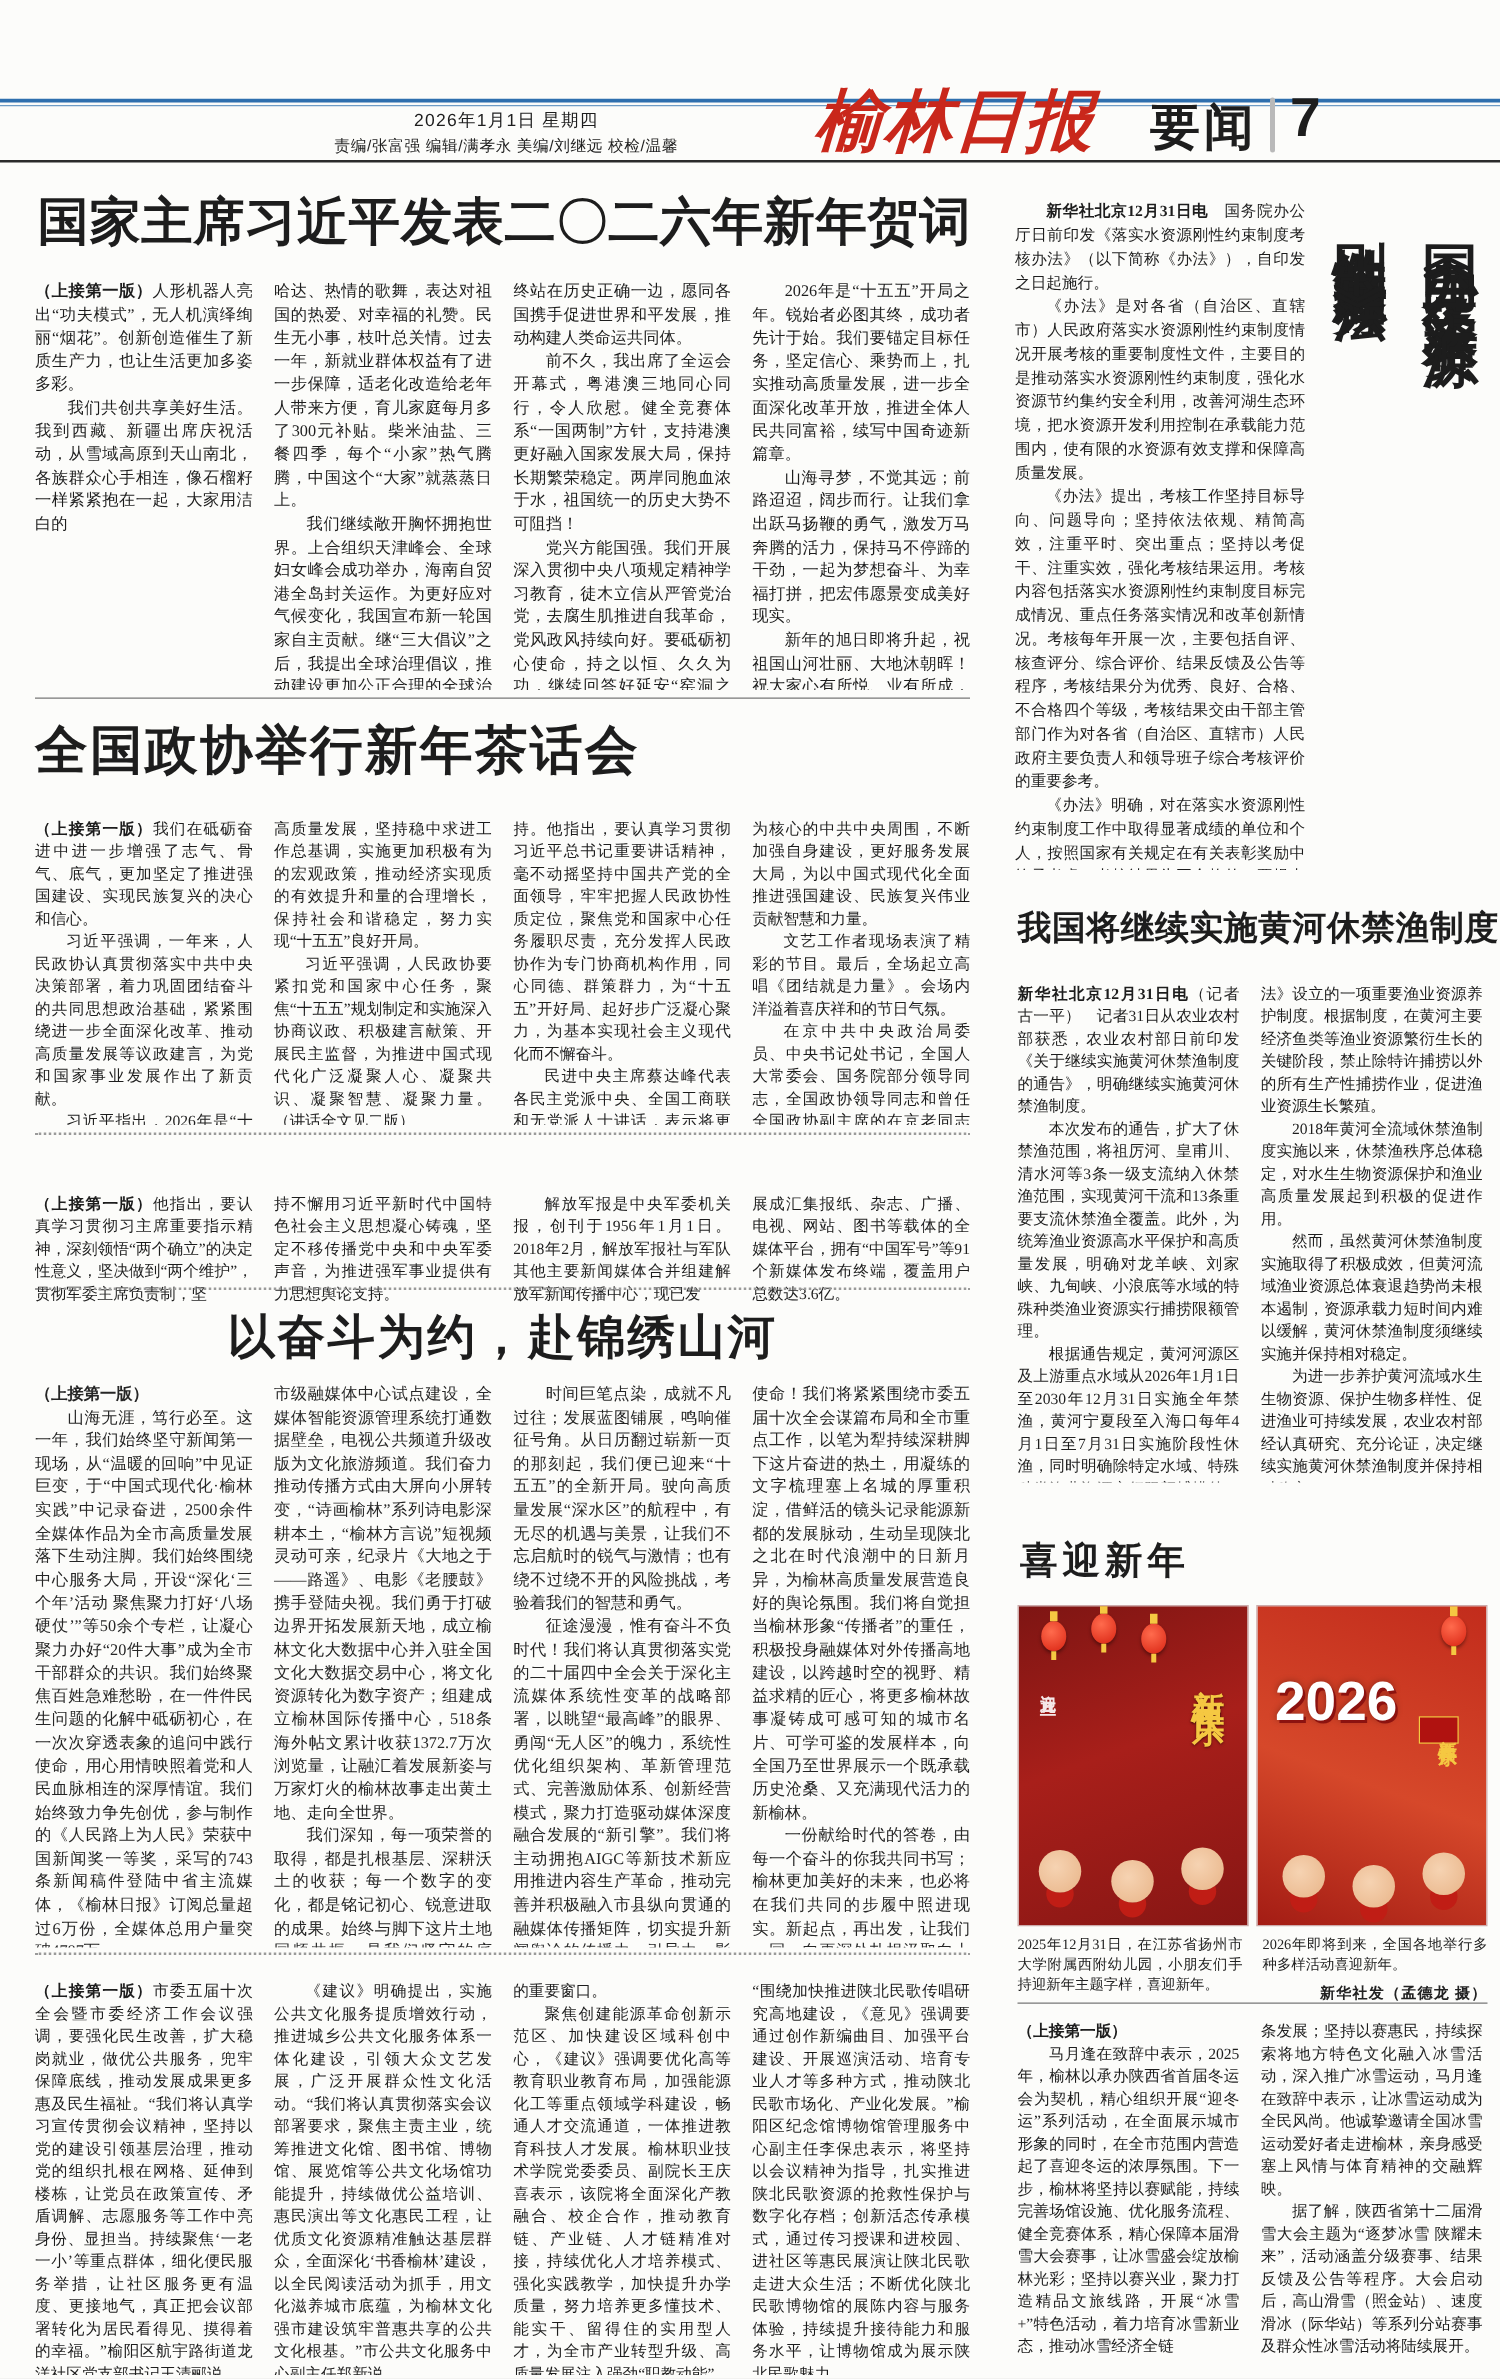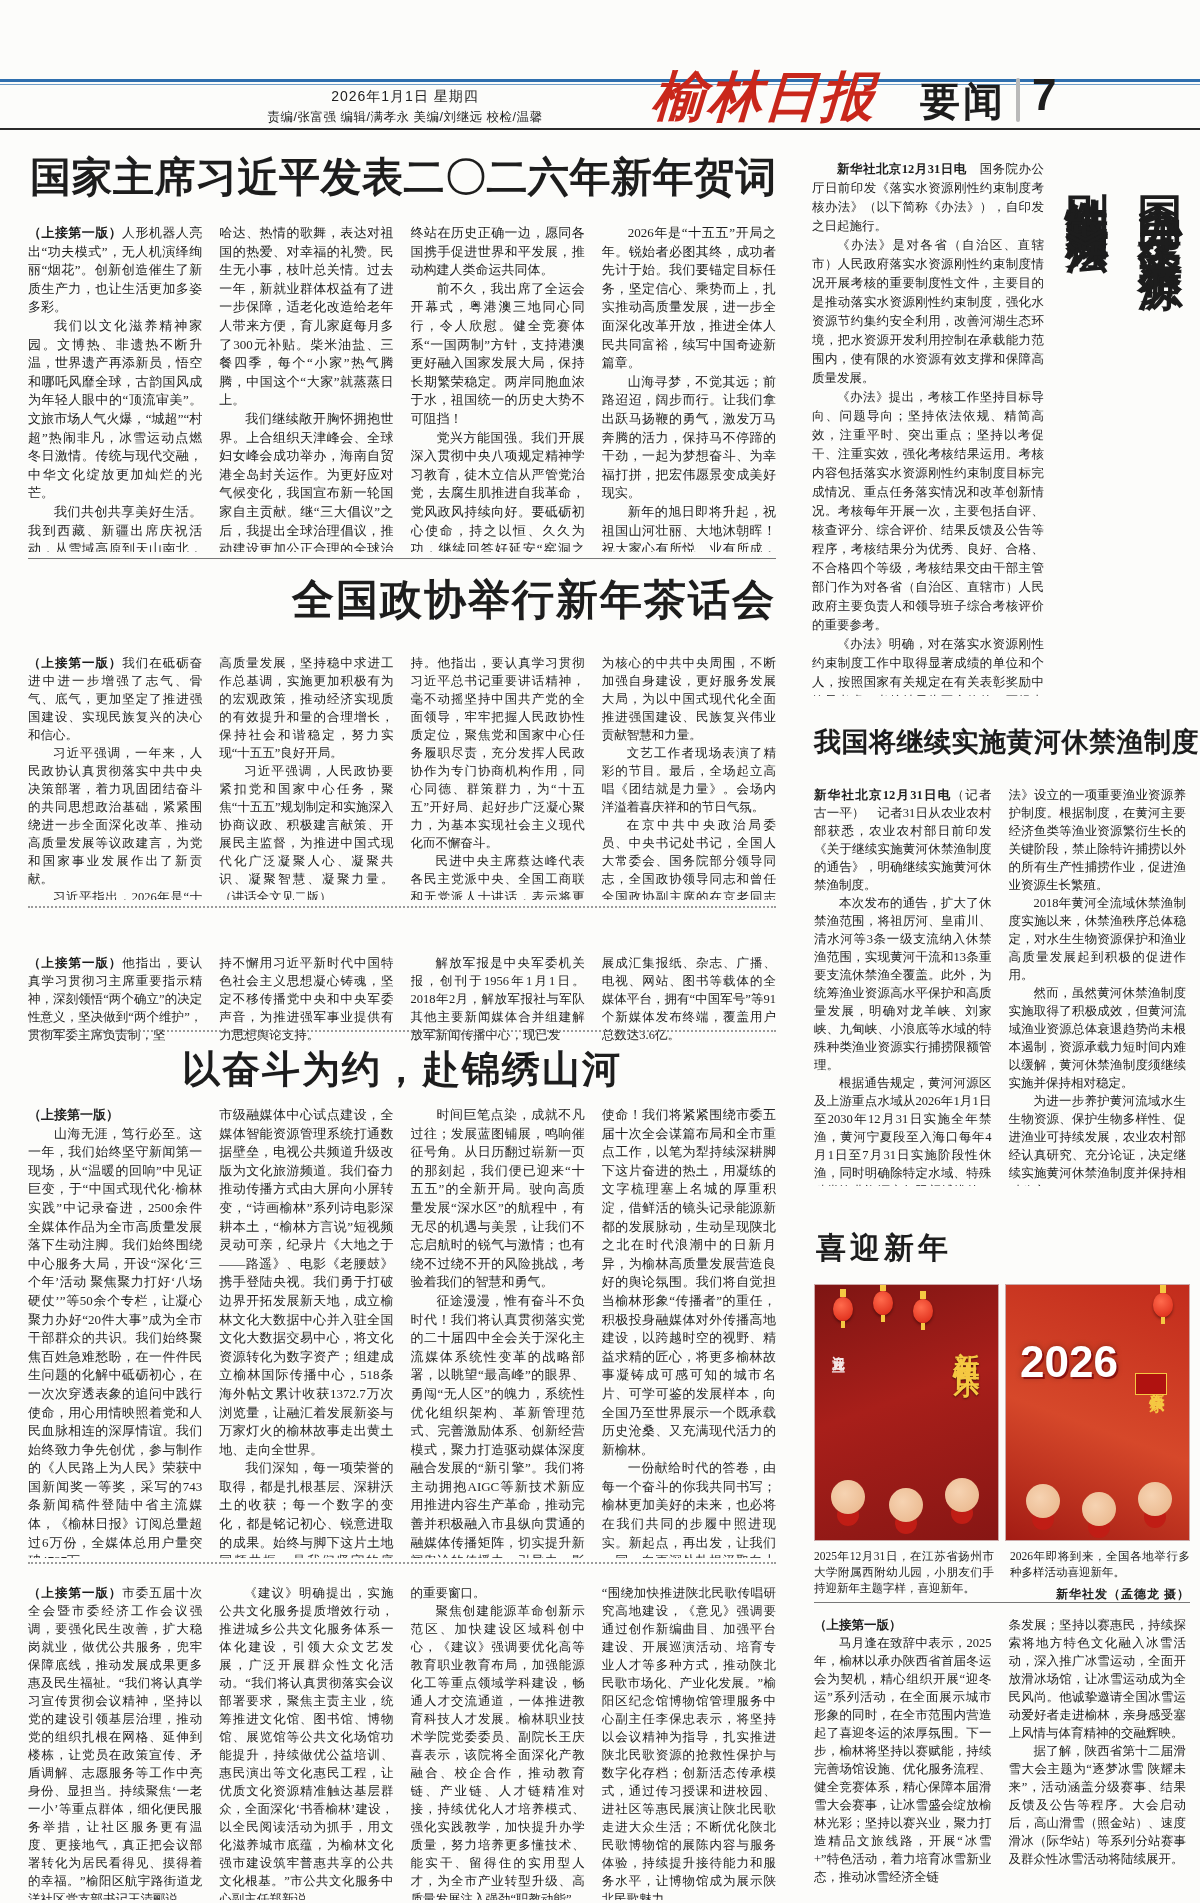--- a/index.html
+++ b/index.html
@@ -14,21 +14,21 @@
   .masthead{position:absolute;left:652px;top:68px;width:262px;height:58px;color:#c9271b;
             font-size:54px;font-weight:700;font-style:italic;letter-spacing:2px;line-height:58px;white-space:nowrap;
             transform:skewX(-3deg);}
   .sectioncell{position:absolute;left:920px;top:74px;font-size:40px;font-weight:900;letter-spacing:3px;}
   .pagebar{position:absolute;left:1016px;top:78px;width:4px;height:44px;background:#b9b9b9;border-radius:2px;}
   .pagenum{position:absolute;left:1032px;top:70px;font-size:44px;font-weight:700;}
   .headrule{position:absolute;left:0;top:128px;width:1200px;border-top:2px solid #2b2b2b;}
   
   .abs{position:absolute;}
   .h1{font-weight:900;font-size:41px;letter-spacing:.5px;white-space:nowrap;}
-  .h2{font-weight:900;font-size:42px;text-align:right;letter-spacing:2px;}
+  .h2{font-weight:900;font-size:42px;text-align:left;letter-spacing:2px;}
   .h3{font-weight:900;font-size:38px;text-align:center;letter-spacing:2px;}
   .cols{display:flex;gap:17px;overflow:hidden;}
   .cols .col{flex:1;text-align:justify;font-size:13px;line-height:18.6px;overflow:hidden;}
   .cols.small .col{font-size:12.5px;line-height:18px;}
   .col p{margin:0;text-indent:2em;}
   .col p.cont{text-indent:0;}
   .col b{font-weight:700;}
   .rule{border-top:1px solid #777;}
   .dotted{border-top:2px dotted #9a9a9a;}
   .kai .col{color:#262626;}
@@ -72,21 +72,20 @@
   <div class="masthead">榆林日报</div>
   <div class="sectioncell sans">要闻</div>
   <div class="pagebar"></div>
   <div class="pagenum sans">7</div>
   <div class="headrule"></div>
 
   <div class="abs h1 sans" style="left:30px;top:150px;width:748px;">国家主席习近平发表二〇二六年新年贺词</div>
   <div class="abs cols" style="left:28px;top:224px;width:748px;height:328px;">
       <div class="col">
         <p class="cont"><b>（上接第一版）</b>人形机器人亮出“功夫模式”，无人机演绎绚丽“烟花”。创新创造催生了新质生产力，也让生活更加多姿多彩。</p>
-        <p>我们以文化滋养精神家园。文博热、非遗热不断升温，世界遗产再添新员，悟空和哪吒风靡全球，古韵国风成为年轻人眼中的“顶流审美”。文旅市场人气火爆，“城超”“村超”热闹非凡，冰雪运动点燃冬日激情。传统与现代交融，中华文化绽放更加灿烂的光芒。</p>
         <p>我们共创共享美好生活。我到西藏、新疆出席庆祝活动，从雪域高原到天山南北，各族群众心手相连，像石榴籽一样紧紧抱在一起，大家用洁白的</p>
       </div>
       <div class="col">
         <p class="cont">哈达、热情的歌舞，表达对祖国的热爱、对幸福的礼赞。民生无小事，枝叶总关情。过去一年，新就业群体权益有了进一步保障，适老化改造给老年人带来方便，育儿家庭每月多了300元补贴。柴米油盐、三餐四季，每个“小家”热气腾腾，中国这个“大家”就蒸蒸日上。</p>
         <p>我们继续敞开胸怀拥抱世界。上合组织天津峰会、全球妇女峰会成功举办，海南自贸港全岛封关运作。为更好应对气候变化，我国宣布新一轮国家自主贡献。继“三大倡议”之后，我提出全球治理倡议，推动建设更加公正合理的全球治理体系。当今世界变乱交织，一些地区仍被战火笼罩。中国始</p>
       </div>
       <div class="col">
         <p class="cont">终站在历史正确一边，愿同各国携手促进世界和平发展，推动构建人类命运共同体。</p>
         <p>前不久，我出席了全运会开幕式，粤港澳三地同心同行，令人欣慰。健全竞赛体系“一国两制”方针，支持港澳更好融入国家发展大局，保持长期繁荣稳定。两岸同胞血浓于水，祖国统一的历史大势不可阻挡！</p>
         <p>党兴方能国强。我们开展深入贯彻中央八项规定精神学习教育，徒木立信从严管党治党，去腐生肌推进自我革命，党风政风持续向好。要砥砺初心使命，持之以恒、久久为功，继续回答好延安“窑洞之问”，书写无愧于人民的时代答卷。</p>
@@ -232,18 +231,18 @@
     </div>
   </div>
   <div class="abs rule" style="left:814px;top:1602px;width:376px;"></div>
 
   <div class="abs cols small" style="left:814px;top:1616px;width:372px;height:284px;">
       <div class="col">
         <p class="cont"><b>（上接第一版）</b></p>
         <p>马月逢在致辞中表示，2025年，榆林以承办陕西省首届冬运会为契机，精心组织开展“迎冬运”系列活动，在全面展示城市形象的同时，在全市范围内营造起了喜迎冬运的浓厚氛围。下一步，榆林将坚持以赛赋能，持续完善场馆设施、优化服务流程、健全竞赛体系，精心保障本届滑雪大会赛事，让冰雪盛会绽放榆林光彩；坚持以赛兴业，聚力打造精品文旅线路，开展“冰雪+”特色活动，着力培育冰雪新业态，推动冰雪经济全链</p>
       </div>
       <div class="col">
-        <p class="cont">条发展；坚持以赛惠民，持续探索将地方特色文化融入冰雪活动，深入推广冰雪运动，全面开放滑冰场馆，让冰雪运动成为全民风尚。他诚挚邀请全国冰雪运动爱好者走进榆林，亲身感受塞上风情与体育精神的交融辉映。</p>
+        <p class="cont">条发展；坚持以赛惠民，持续探索将地方特色文化融入冰雪活动，深入推广冰雪运动，马月逢在致辞中表示，让冰雪运动成为全民风尚。他诚挚邀请全国冰雪运动爱好者走进榆林，亲身感受塞上风情与体育精神的交融辉映。</p>
         <p>据了解，陕西省第十二届滑雪大会主题为“逐梦冰雪 陕耀未来”，活动涵盖分级赛事、结果反馈及公告等程序。大会启动后，高山滑雪（照金站）、速度滑冰（际华站）等系列分站赛事及群众性冰雪活动将陆续展开。</p>
       </div>
     </div>
 
 </div>
 
 </body></html>

